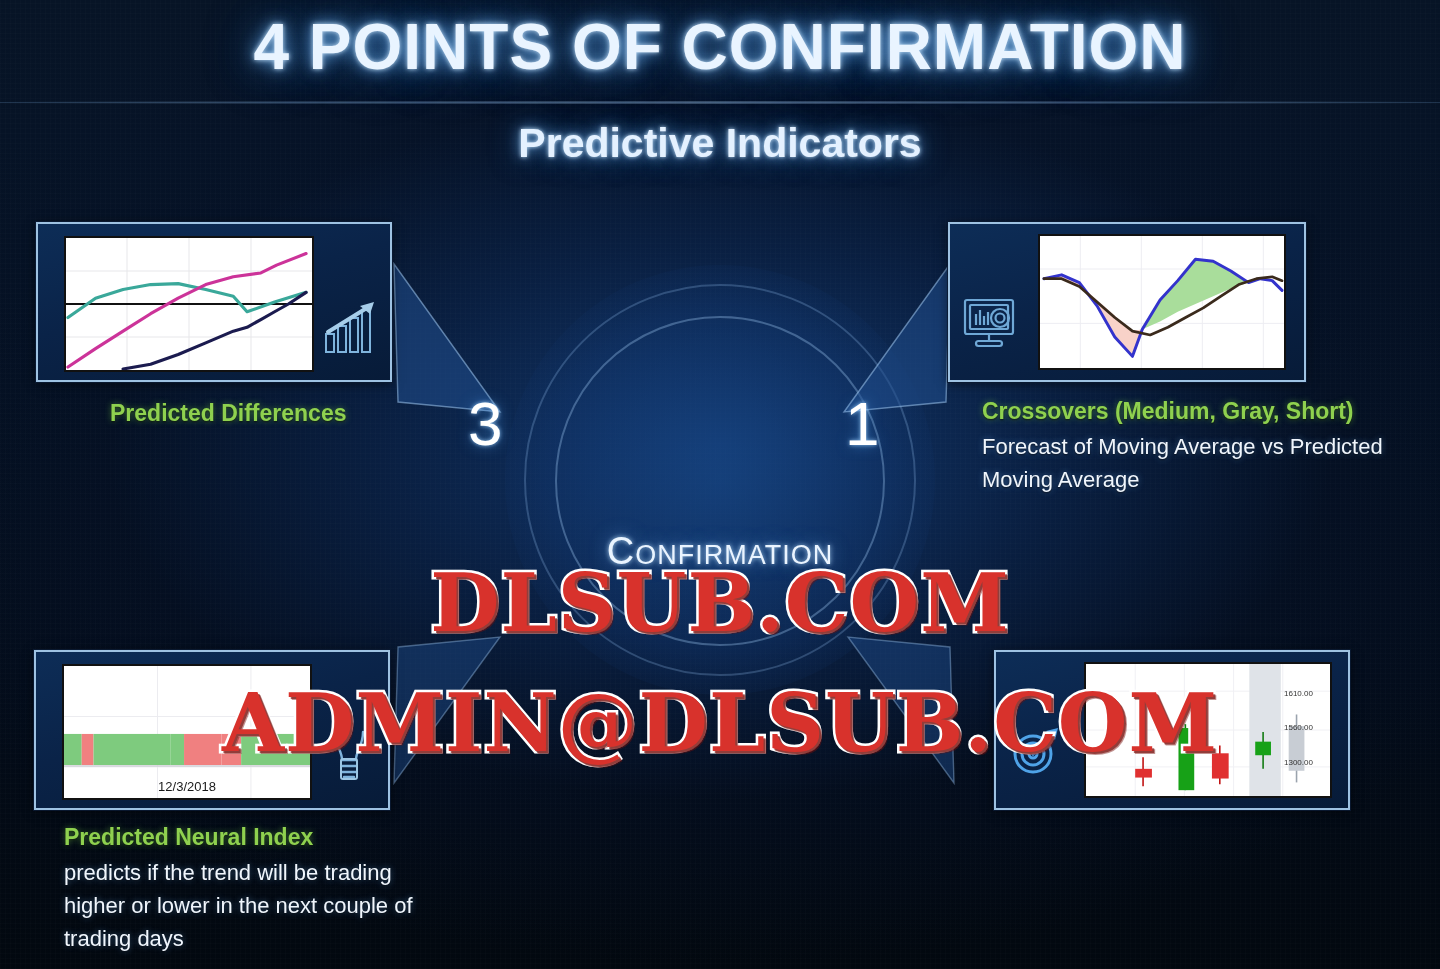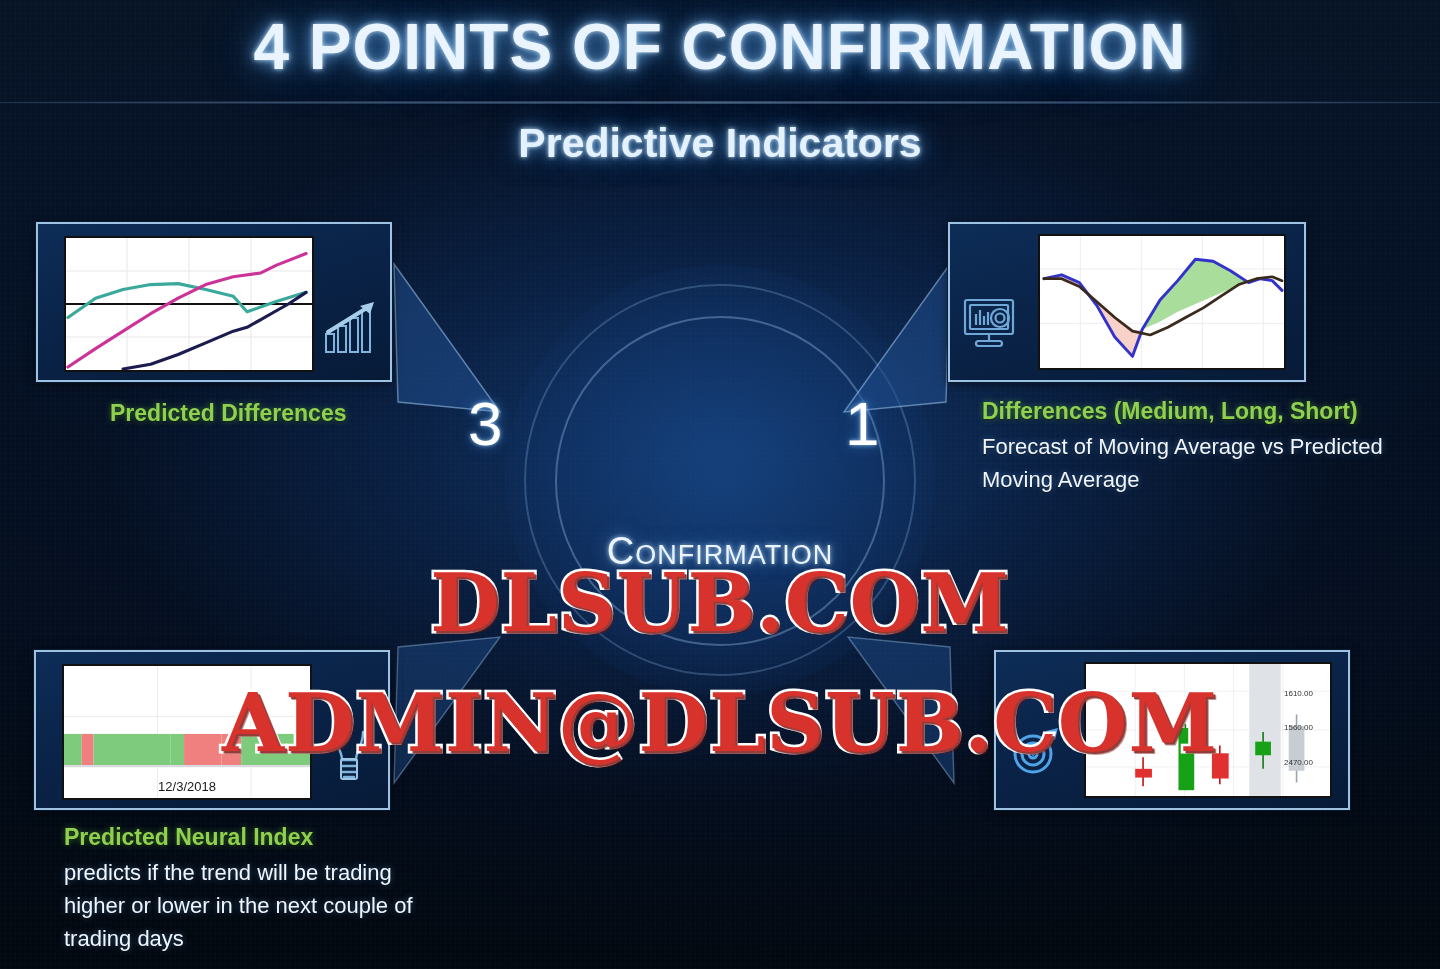--- a/index.html
+++ b/index.html
@@ -304,21 +304,21 @@
           <line x1="20" y1="31" x2="20" y2="16"></line>
           <line x1="24" y1="31" x2="24" y2="22"></line>
           <line x1="28" y1="31" x2="28" y2="18"></line>
           <circle cx="40" cy="24" r="9"></circle>
           <circle cx="40" cy="24" r="4.5"></circle>
         </g>
       </svg>
     </div>
   </div>
   <div class="caption" id="cap-tr">
-    <div class="caption-title">Differences (Medium, Long, Short)</div>
+    <div class="caption-title">Crossovers (Medium, Gray, Short)</div>
     <div class="caption-body">Forecast of Moving Average vs Predicted Moving Average</div>
   </div>
 
   <div class="card" id="card-bl">
     <div class="card-thumb thumb-left">
       <svg class="mini" viewBox="0 0 250 136" preserveAspectRatio="none">
         <rect x="0" y="0" width="250" height="136" fill="#ffffff"></rect>
         <g stroke="#ececf0" stroke-width="1">
           <line x1="0" y1="52" x2="250" y2="52"></line>
           <line x1="0" y1="104" x2="250" y2="104"></line>
@@ -378,21 +378,21 @@
           <rect x="128" y="92" width="17" height="26" fill="#e03030"></rect>
           <line x1="180" y1="70" x2="180" y2="108" stroke="#0f7a0f" stroke-width="1.6"></line>
           <rect x="172" y="80" width="16" height="14" fill="#17a117"></rect>
           <line x1="214" y1="52" x2="214" y2="122" stroke="#9aa3ad" stroke-width="1.6"></line>
           <rect x="206" y="64" width="16" height="46" fill="#c8cdd4"></rect>
         </g>
       </svg>
       <div class="price-axis">
         <span>1610.00</span>
         <span>1560.00</span>
-        <span>2470.00</span>
+        <span>1300.00</span>
       </div>
     </div>
     <div class="card-icon icon-left-slot">
       <svg viewBox="0 0 62 58">
         <g fill="none" stroke="#4fa3e8" stroke-width="3">
           <circle cx="27" cy="32" r="18"></circle>
           <circle cx="27" cy="32" r="11"></circle>
           <circle cx="27" cy="32" r="4"></circle>
         </g>
         <path d="M27 32 L48 10" stroke="#4fa3e8" stroke-width="3.4" stroke-linecap="round" fill="none"></path>

